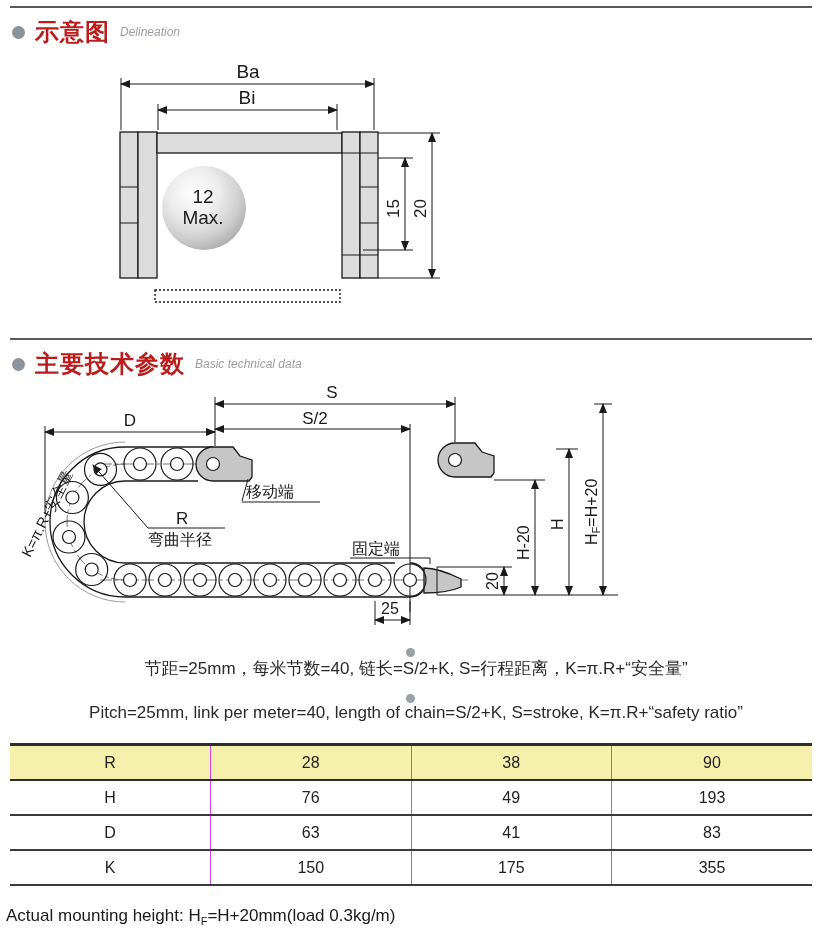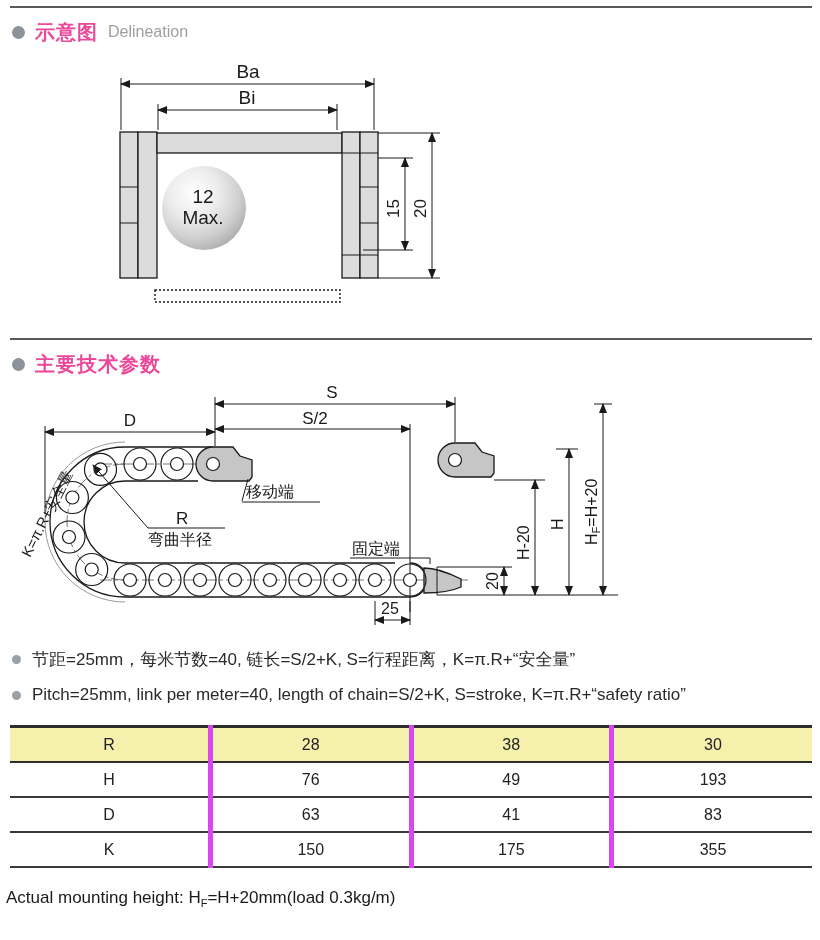--- a/index.html
+++ b/index.html
@@ -1,45 +1,45 @@
 <!DOCTYPE html>
 <html><head>
 <meta charset="utf-8">
 <style>
   html,body{margin:0;padding:0;background:#ffffff;}
   body{width:820px;height:940px;font-family:"Liberation Sans","DejaVu Sans",sans-serif;color:#1a1a1a;overflow:hidden;}
   .rule{border-top:2px solid #58595b;margin:6px 8px 0 10px;}
   .rule2{margin-top:26px;}
   .sec-row{display:flex;align-items:center;gap:10px;margin:8px 0 2px 12px;height:32px;}
   .bullet{width:13px;height:13px;border-radius:50%;background:#8d939a;flex:0 0 auto;}
-  .zh-title{font-size:20px;font-weight:bold;color:#ec4899;letter-spacing:1px;}
-  .en-title{font-size:16px;color:#9b9fa3;}
+  .zh-title{font-size:24px;font-weight:bold;color:#b91c1c;letter-spacing:1px;}
+  .en-title{font-size:12px;color:#9b9fa3;font-style:italic;}
   svg{display:block;}
   .ln{stroke:#1a1a1a;stroke-width:1.3;fill:none;}
   .thin{stroke:#1a1a1a;stroke-width:1;fill:none;}
   .dim{stroke:#1a1a1a;stroke-width:1;fill:none;}
   .cl{stroke:#666;stroke-width:0.9;fill:none;stroke-dasharray:12 3 3 3;}
   .faint{stroke:#9a9a9a;stroke-width:1;fill:none;}
   .grayfill{fill:#dcdcdc;stroke:#1a1a1a;stroke-width:1.3;}
   .bracket{fill:#c6c6c6;stroke:#1a1a1a;stroke-width:1.3;}
   .hole{fill:#ffffff;stroke:#1a1a1a;stroke-width:1.2;}
   .pivot{fill:none;stroke:#1a1a1a;stroke-width:1.2;}
   text{fill:#1a1a1a;}
   .t17{font-size:17px;}
   .t16{font-size:16px;}
   .t14{font-size:14.5px;}
   .t19{font-size:19px;}
   .mid{text-anchor:middle;}
-  .note-line{display:flex;align-items:center;margin:0 0 0 12px;font-size:17px;color:#2a2a2a;}
+  .note-line{display:flex;align-items:center;margin:0 0 0 12px;font-size:17px;color:#2a2a2a;flex-direction:column;}
   .note-line + .note-line{margin-top:14px;}
   .note-line .nb{width:9px;height:9px;border-radius:50%;background:#98a0a8;margin-right:11px;flex:0 0 auto;}
   .notes{margin-top:14px;}
   table.spec{border-collapse:collapse;width:802px;margin:20px 0 0 10px;table-layout:fixed;}
   table.spec td{height:31px;text-align:center;font-size:16px;color:#222;border-bottom:2px solid #3a3a3a;}
-  table.spec td + td{border-left:5px solid #d946ef;}
+  table.spec td + td{border-left:1px solid #d946ef;}
   table.spec tr.hdr td{background:#f5f1ad;border-top:3px solid #2e2e2e;border-bottom:2px solid #2e2e2e;}
   .footer{margin:16px 0 0 6px;font-size:17px;color:#1a1a1a;line-height:27px;}
   .footer sub{font-size:11px;}
 </style>
 </head>
 <body>
 
 <div>
   <div class="rule"></div>
   <div class="sec-row">
@@ -107,20 +107,21 @@
   <text class="t17" transform="translate(426,168) rotate(-90)">20</text>
 
   <rect x="155" y="240" width="185" height="12" fill="none" stroke="#1a1a1a" stroke-width="1.4" stroke-dasharray="2 2"></rect>
 </svg>
 
 <div>
   <div class="rule rule2"></div>
   <div class="sec-row">
     <span class="bullet"></span>
     <span class="zh-title">主要技术参数</span>
+    <span class="en-title">Basic technical data</span>
   </div>
 </div>
 
 <svg width="820" height="252" viewBox="0 0 820 252">
   <defs>
     <marker id="arB" viewBox="0 0 10 8" refX="9" refY="4" markerWidth="10" markerHeight="8" orient="auto-start-reverse">
       <path d="M0,0 L10,4 L0,8 z" fill="#1a1a1a"></path>
     </marker>
   </defs>
 
@@ -256,21 +257,21 @@
     <span>Pitch=25mm, link per meter=40, length of chain=S/2+K, S=stroke, K=π.R+“safety ratio”</span>
   </div>
 </div>
 
 <table class="spec">
   <tbody>
     <tr class="hdr">
       <td>R</td>
       <td>28</td>
       <td>38</td>
-      <td>30</td>
+      <td>90</td>
     </tr>
     <tr>
       <td>H</td>
       <td>76</td>
       <td>49</td>
       <td>193</td>
     </tr>
     <tr>
       <td>D</td>
       <td>63</td>

